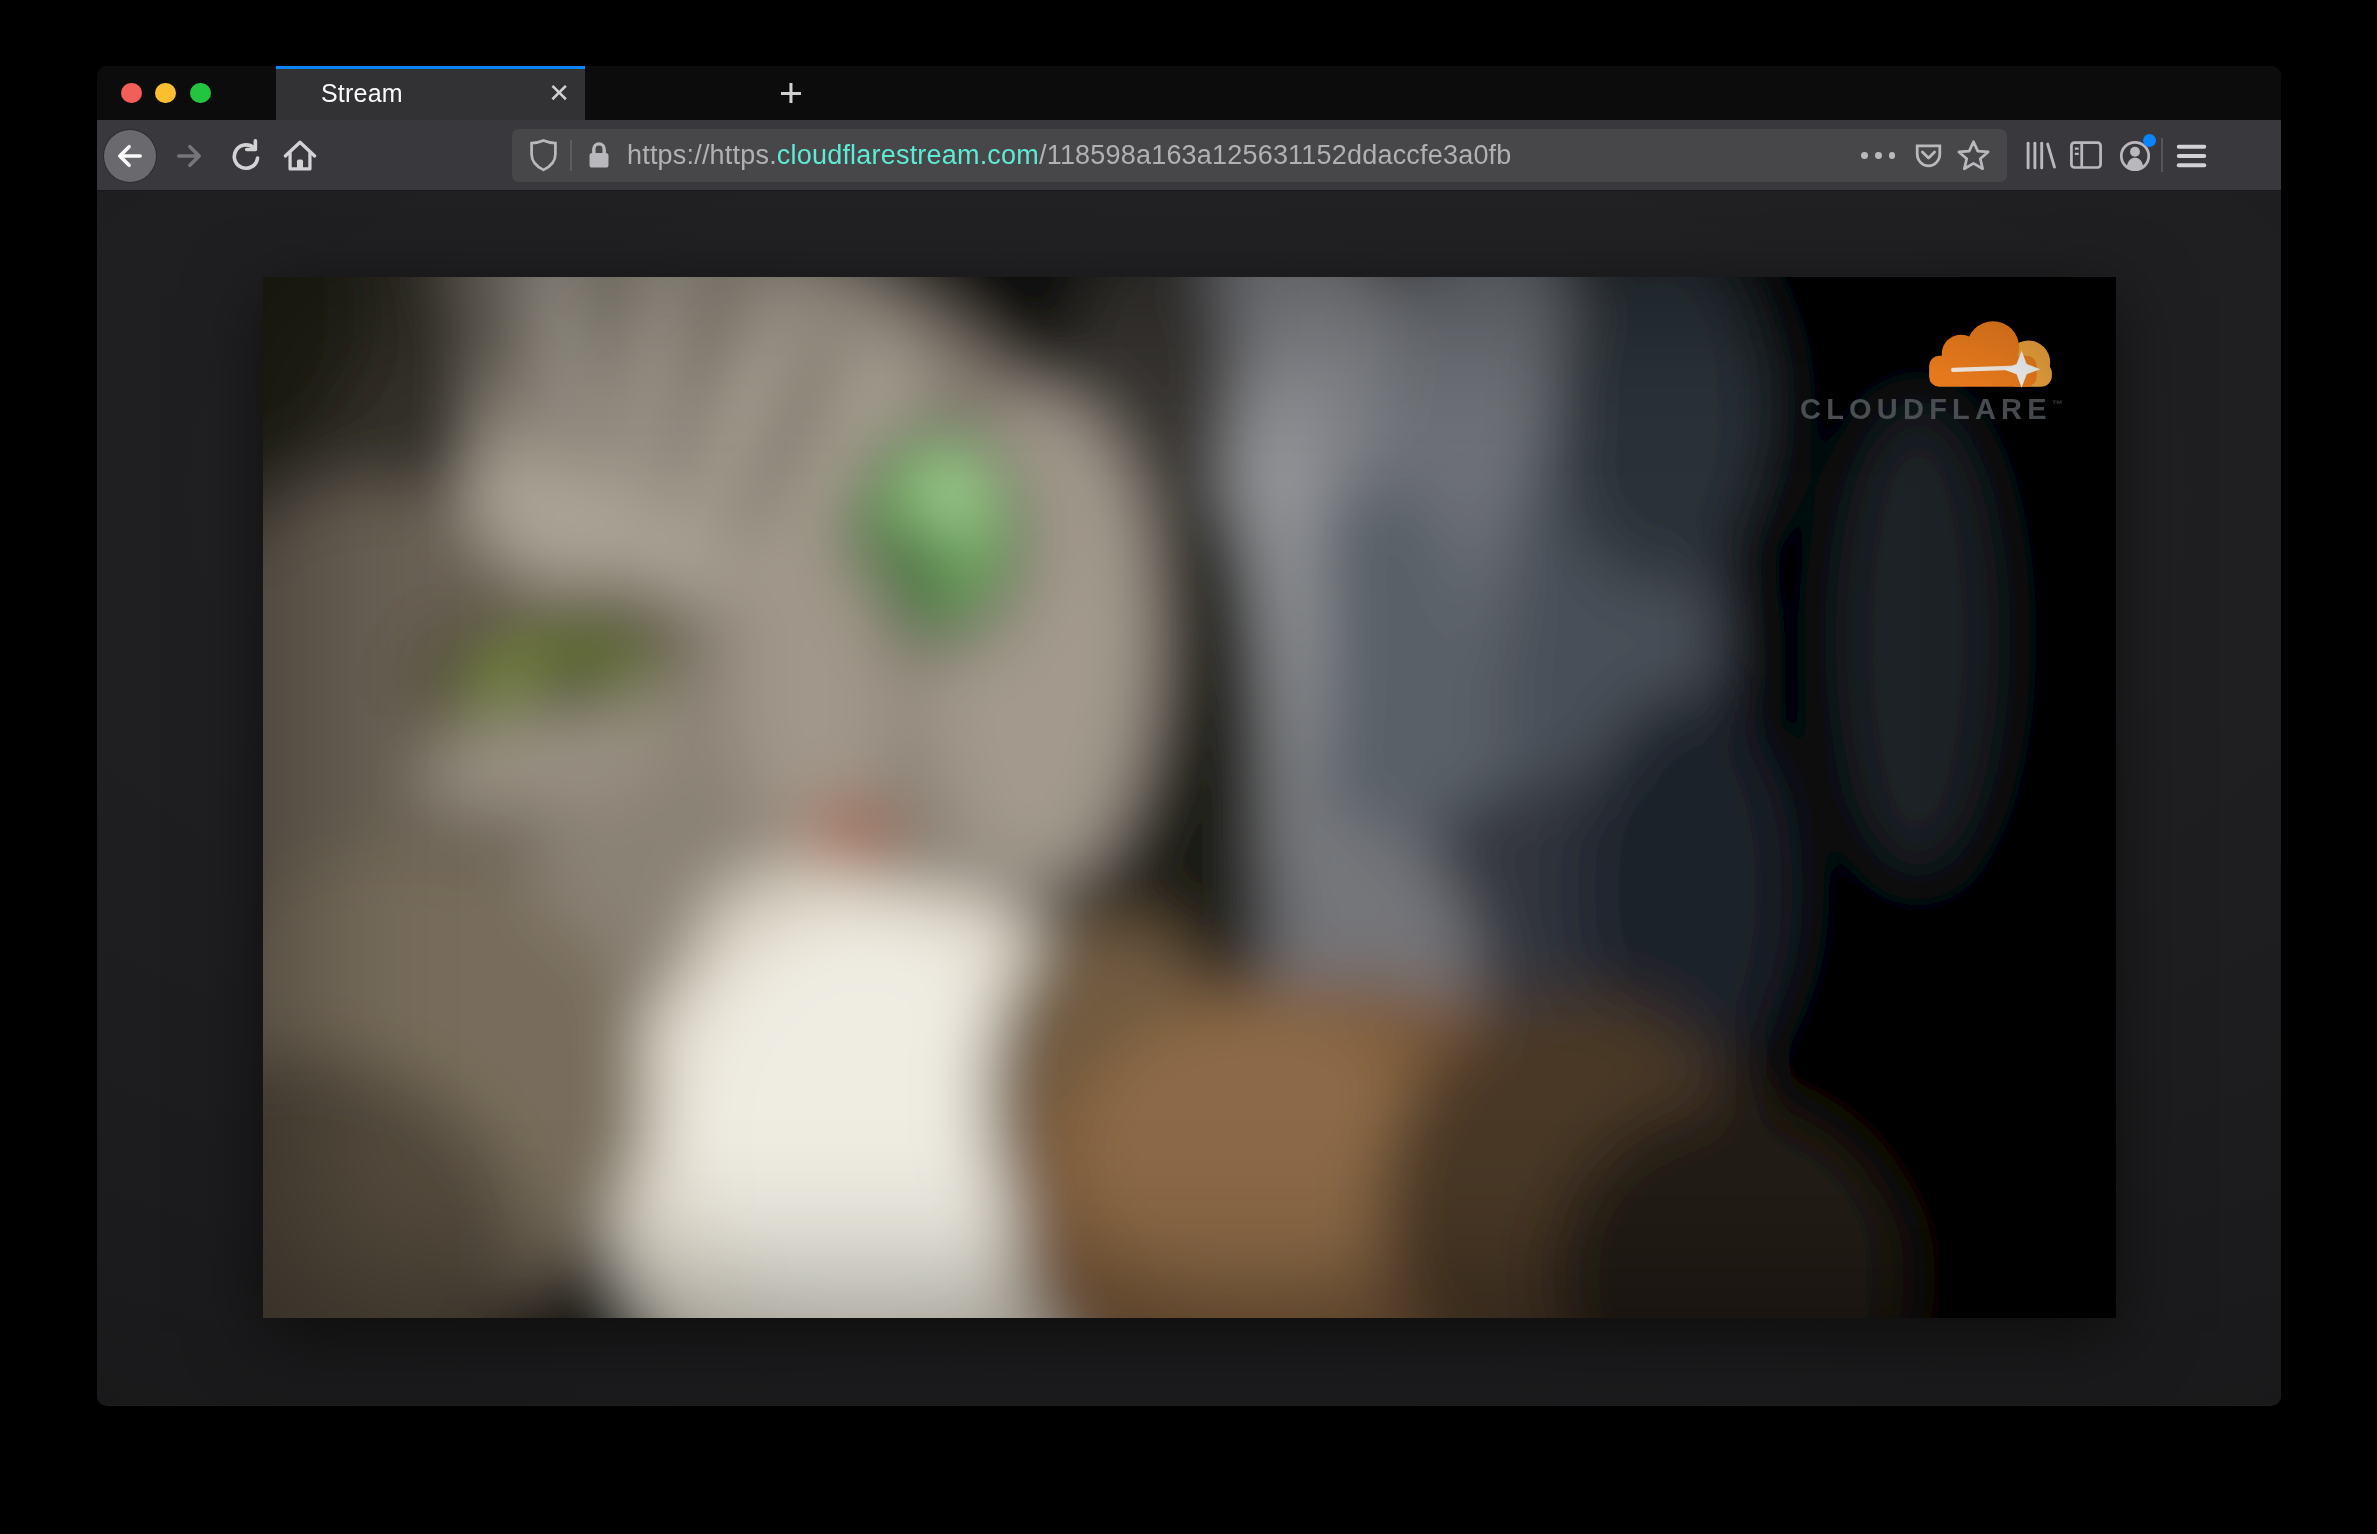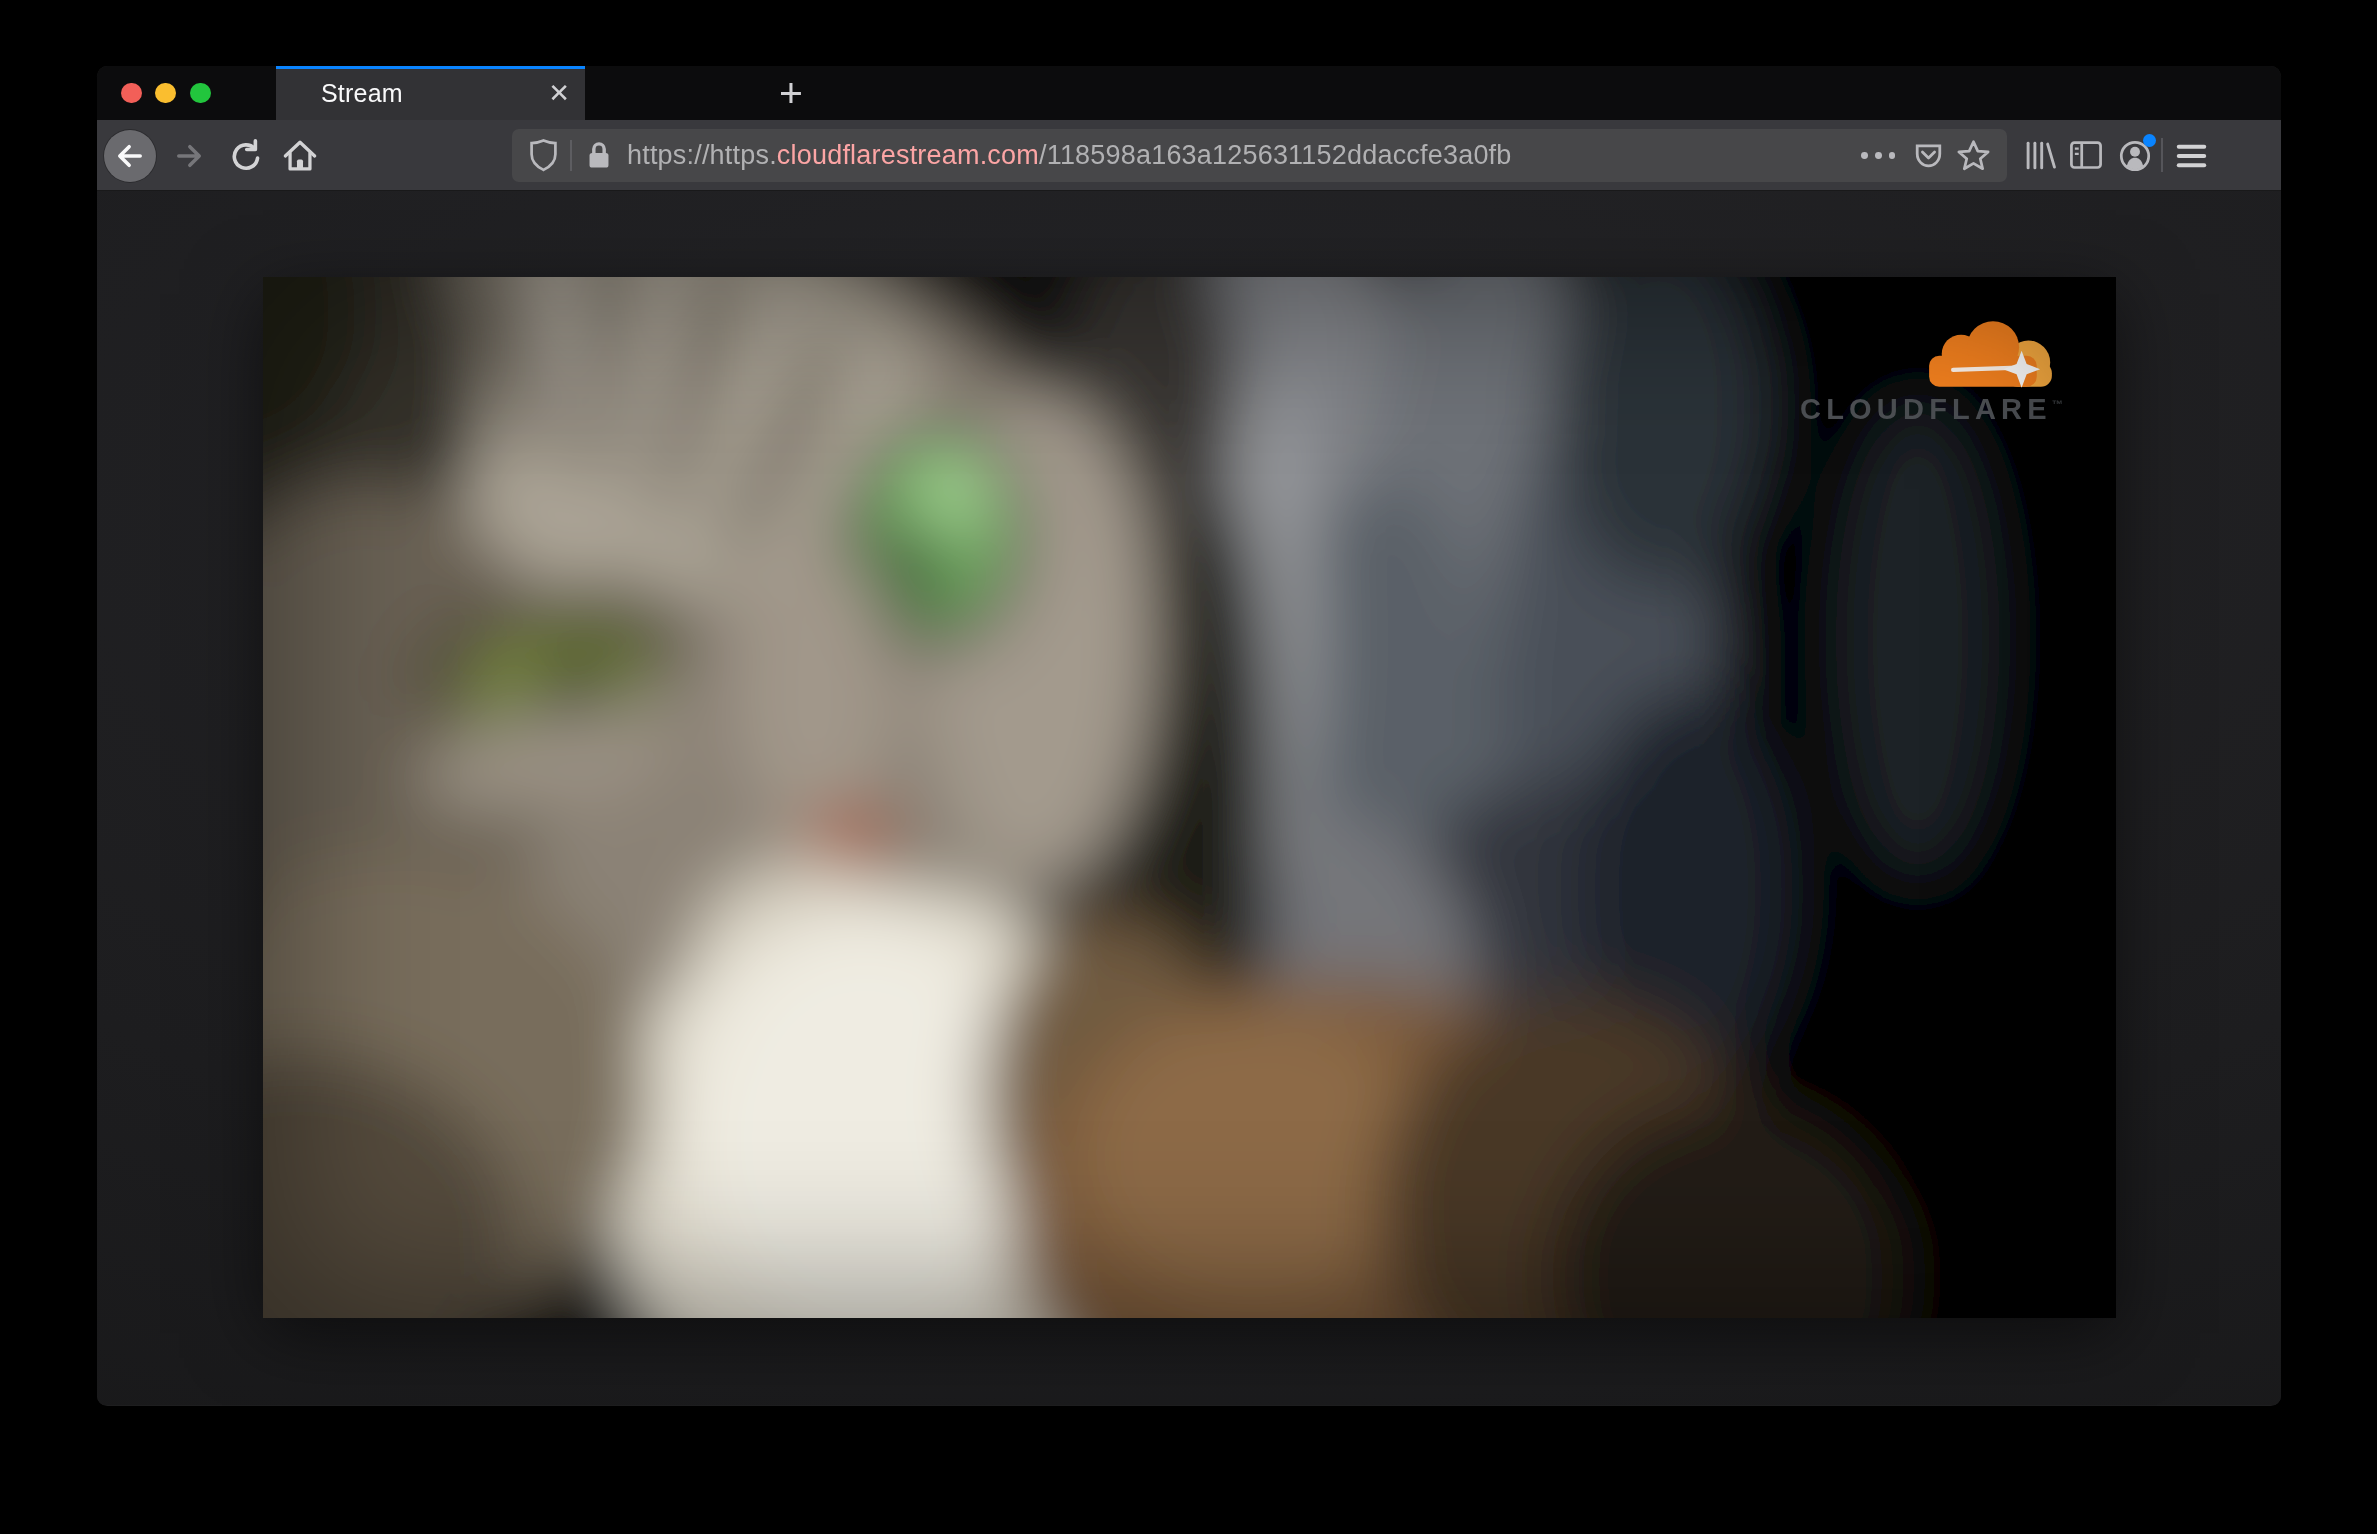--- a/index.html
+++ b/index.html
@@ -94,21 +94,21 @@
   }
   .urlbar .icon-btn {
     width: 36px; height: 40px; display: flex; align-items: center;
     justify-content: center; border-radius: 4.3px; flex: none;
   }
   .url-divider { width: 1.7px; height: 31px; background: #5d5d61; margin: 0 8.6px; flex: none; }
   .url-text {
     margin-left: 10.3px; font-size: 27px; white-space: nowrap;
     overflow: hidden; flex: 1; color: #b1b1b3; letter-spacing: 0.2px;
   }
-  .url-text .domain { color: #fca5a5; }
+  .url-text .domain { color: #5eead4; }
   .page-action-dots { display: flex; gap: 6.9px; margin-right: 15.5px; }
   .page-action-dots i { width: 6.9px; height: 6.9px; border-radius: 50%; background: #b9b9bd; }
   .urlbar .gap { width: 8.6px; flex: none; }
 
   
   .content {
     position: relative; height: 1214px;
     background: radial-gradient(130% 110% at 50% 25%, #242427 0%, #1d1d1f 55%, #161617 100%);
   }
   .video {

